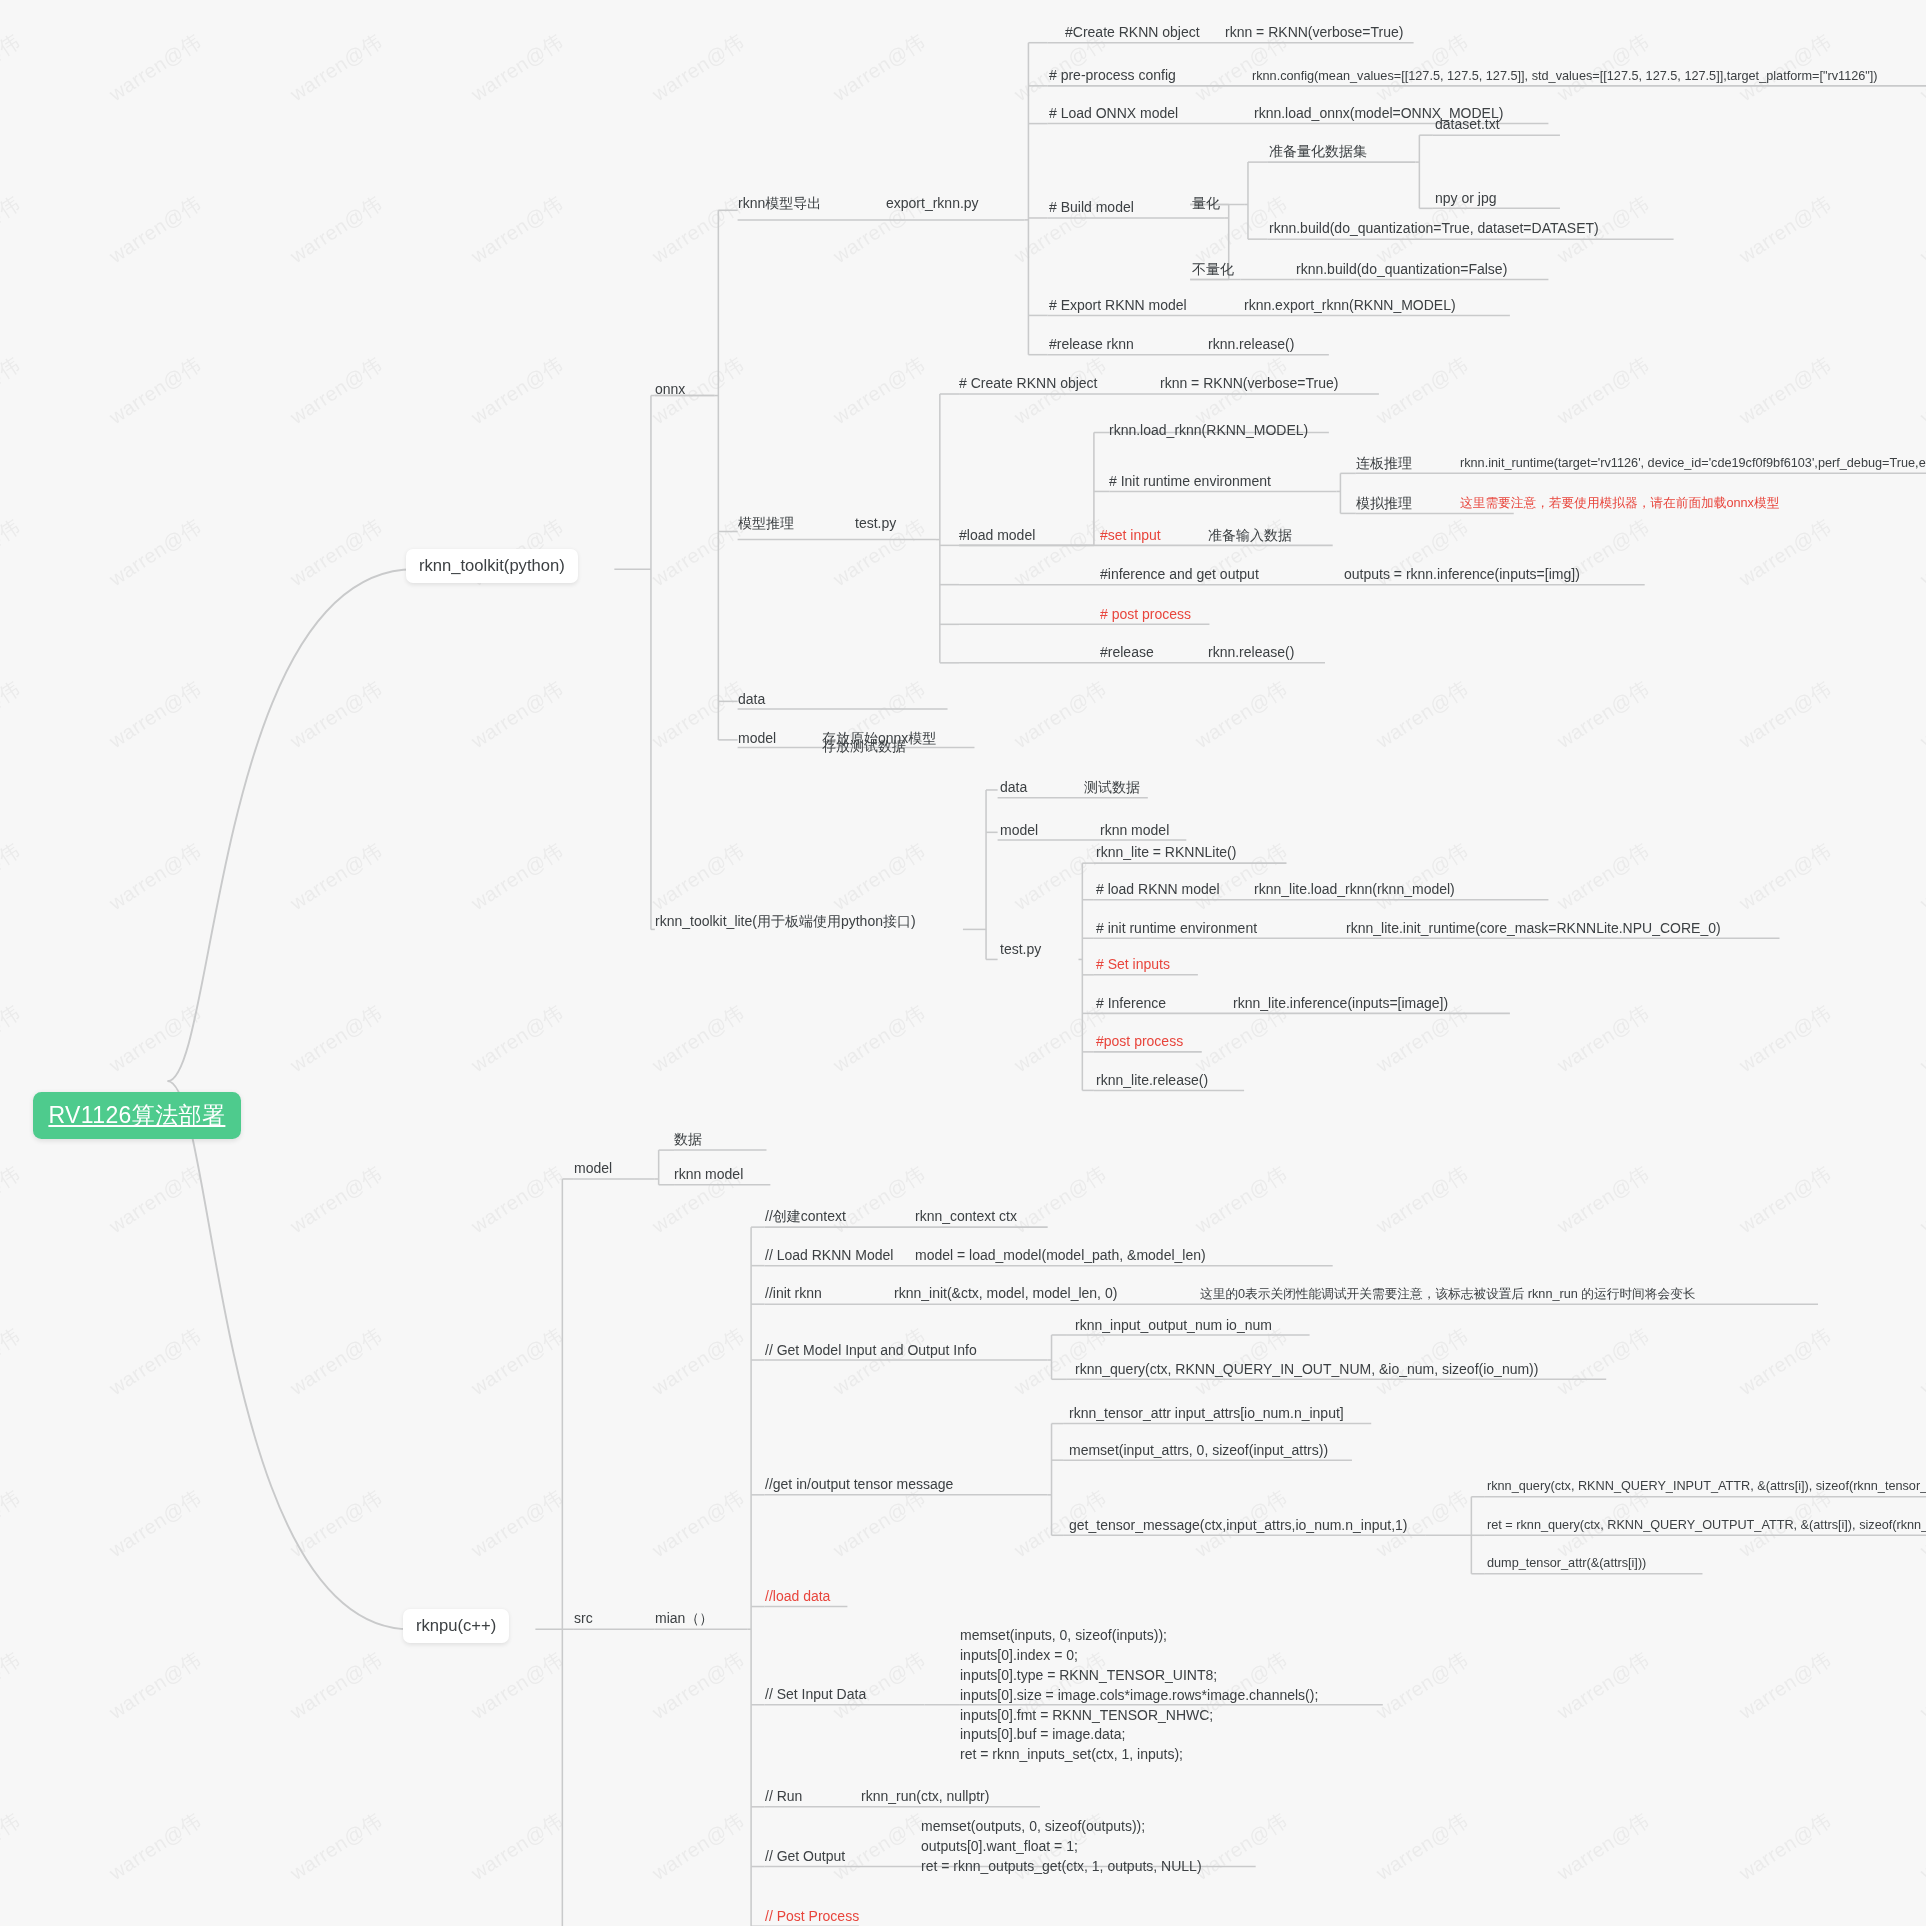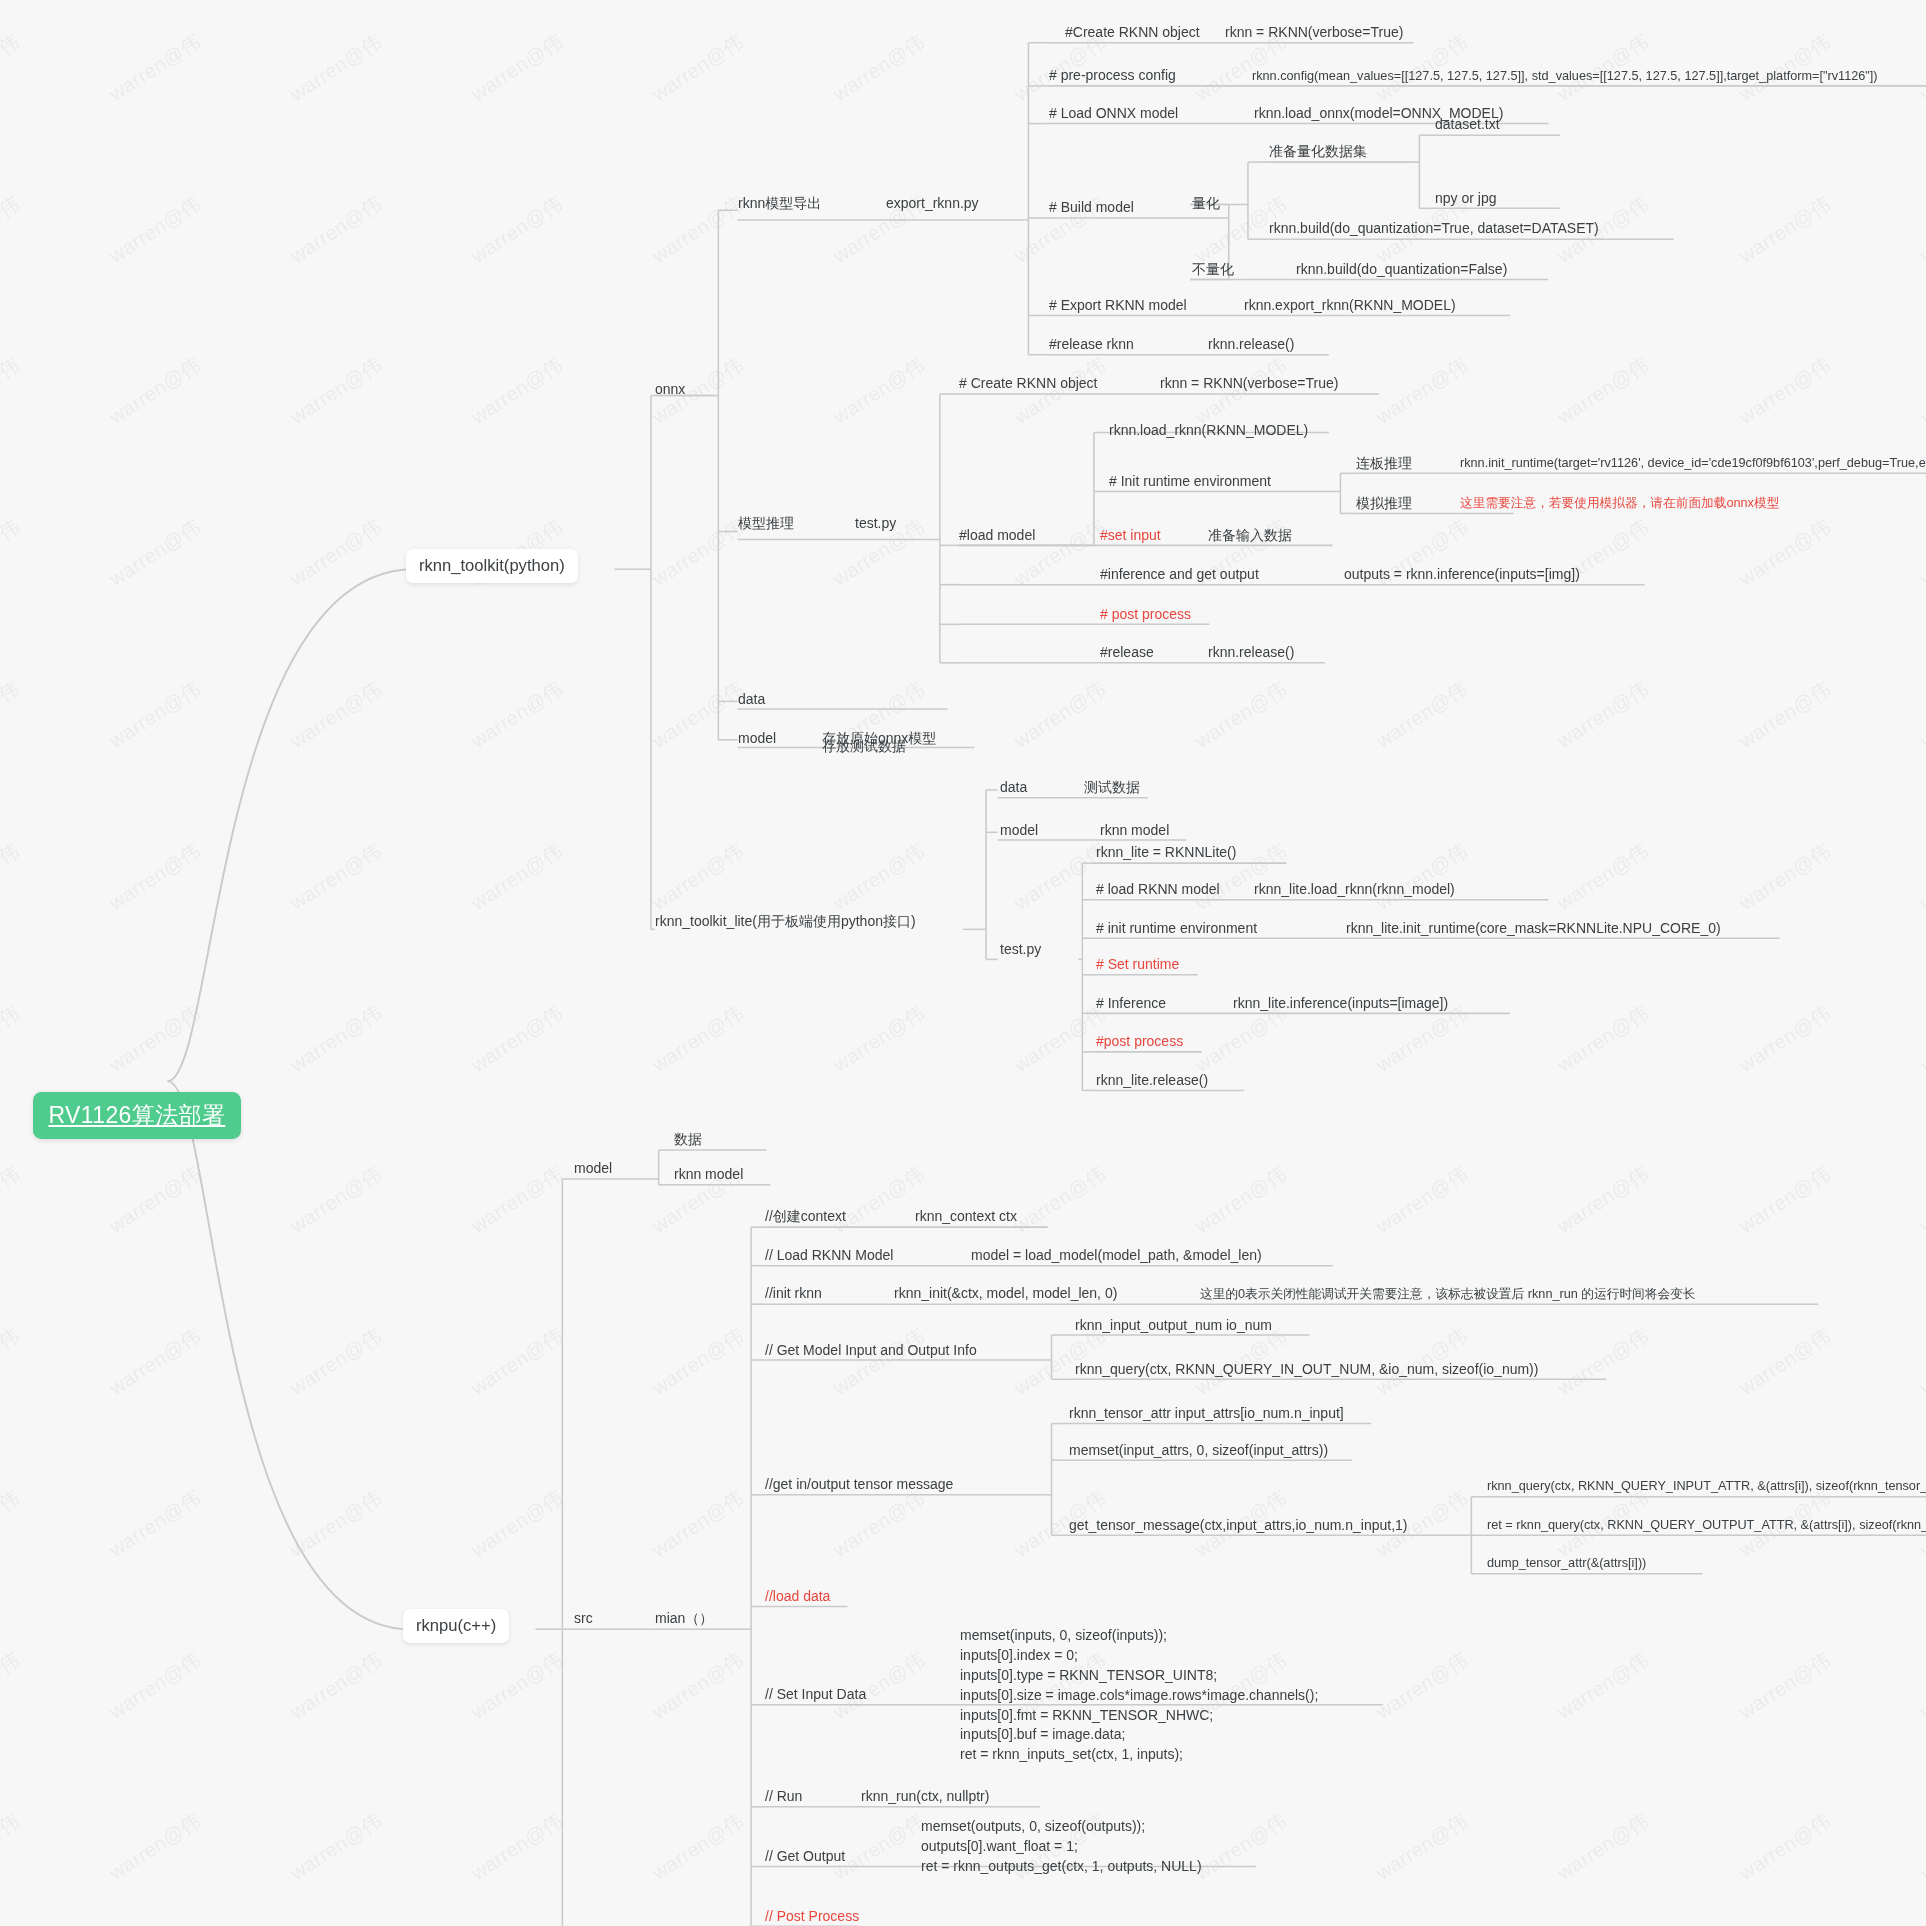--- a/index.html
+++ b/index.html
@@ -518,38 +518,38 @@
   <div class="node leaf" style="left:1084px;top:779px;">测试数据</div>
   <div class="node leaf" style="left:1000px;top:822px;">model</div>
   <div class="node leaf" style="left:1100px;top:822px;">rknn model</div>
   <div class="node leaf" style="left:1000px;top:941px;">test.py</div>
 
   <div class="node leaf" style="left:1096px;top:844px;">rknn_lite = RKNNLite()</div>
   <div class="node leaf" style="left:1096px;top:881px;"># load RKNN model</div>
   <div class="node leaf" style="left:1254px;top:881px;">rknn_lite.load_rknn(rknn_model)</div>
   <div class="node leaf" style="left:1096px;top:920px;"># init runtime environment</div>
   <div class="node leaf" style="left:1346px;top:920px;">rknn_lite.init_runtime(core_mask=RKNNLite.NPU_CORE_0)</div>
-  <div class="node leaf red" style="left:1096px;top:956px;"># Set runtime</div>
+  <div class="node leaf red" style="left:1096px;top:956px;"># Set inputs</div>
   <div class="node leaf" style="left:1096px;top:995px;"># Inference</div>
   <div class="node leaf" style="left:1233px;top:995px;">rknn_lite.inference(inputs=[image])</div>
   <div class="node leaf red" style="left:1096px;top:1033px;">#post process</div>
   <div class="node leaf" style="left:1096px;top:1072px;">rknn_lite.release()</div>
 
   <div class="node leaf" style="left:574px;top:1160px;">model</div>
   <div class="node leaf" style="left:674px;top:1131px;">数据</div>
   <div class="node leaf" style="left:674px;top:1166px;">rknn model</div>
 
   <div class="node leaf" style="left:574px;top:1610px;">src</div>
   <div class="node leaf" style="left:655px;top:1610px;">mian（）</div>
 
   <div class="node leaf" style="left:765px;top:1208px;">//创建context</div>
   <div class="node leaf" style="left:915px;top:1208px;">rknn_context ctx</div>
 
   <div class="node leaf" style="left:765px;top:1247px;text-align:right;">// Load RKNN Model</div>
-  <div class="node leaf" style="left:971px;top:1247px;">model = load_model(model_path, &amp;model_len)</div>
+  <div class="node leaf" style="left:915px;top:1247px;">model = load_model(model_path, &amp;model_len)</div>
 
   <div class="node leaf" style="left:765px;top:1285px;">//init rknn</div>
   <div class="node leaf" style="left:894px;top:1285px;">rknn_init(&amp;ctx, model, model_len, 0)</div>
   <div class="node leaf small" style="left:1200px;top:1287px;">这里的0表示关闭性能调试开关需要注意，该标志被设置后 rknn_run 的运行时间将会变长</div>
 
   <div class="node leaf" style="left:765px;top:1342px;">// Get Model Input and Output Info</div>
   <div class="node leaf" style="left:1075px;top:1317px;">rknn_input_output_num io_num</div>
   <div class="node leaf" style="left:1075px;top:1361px;">rknn_query(ctx, RKNN_QUERY_IN_OUT_NUM, &amp;io_num, sizeof(io_num))</div>
 
   <div class="node leaf" style="left:765px;top:1476px;">//get in/output tensor message</div>

